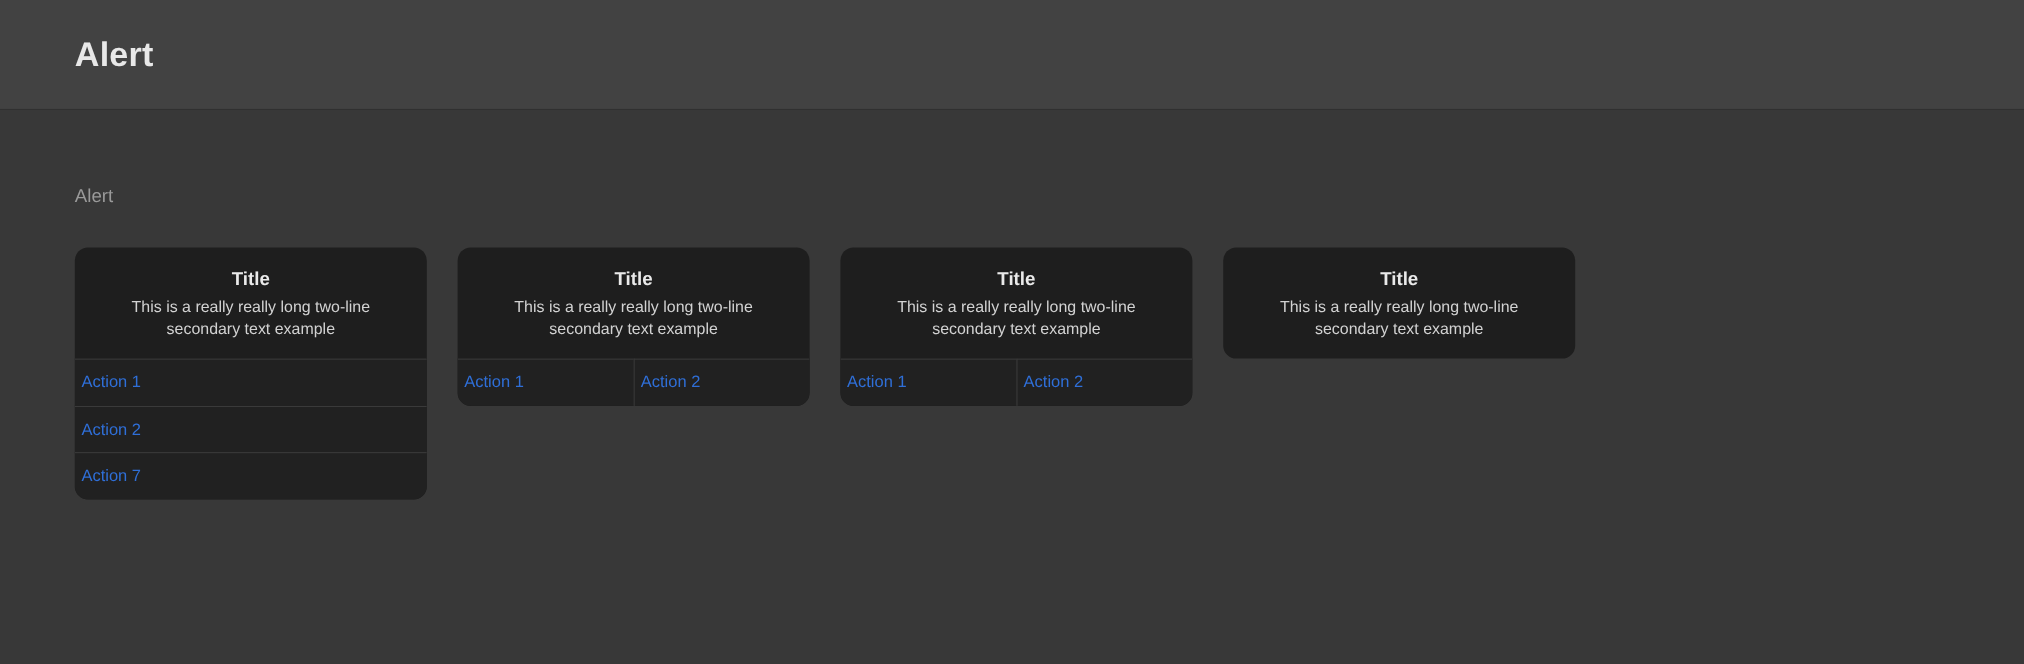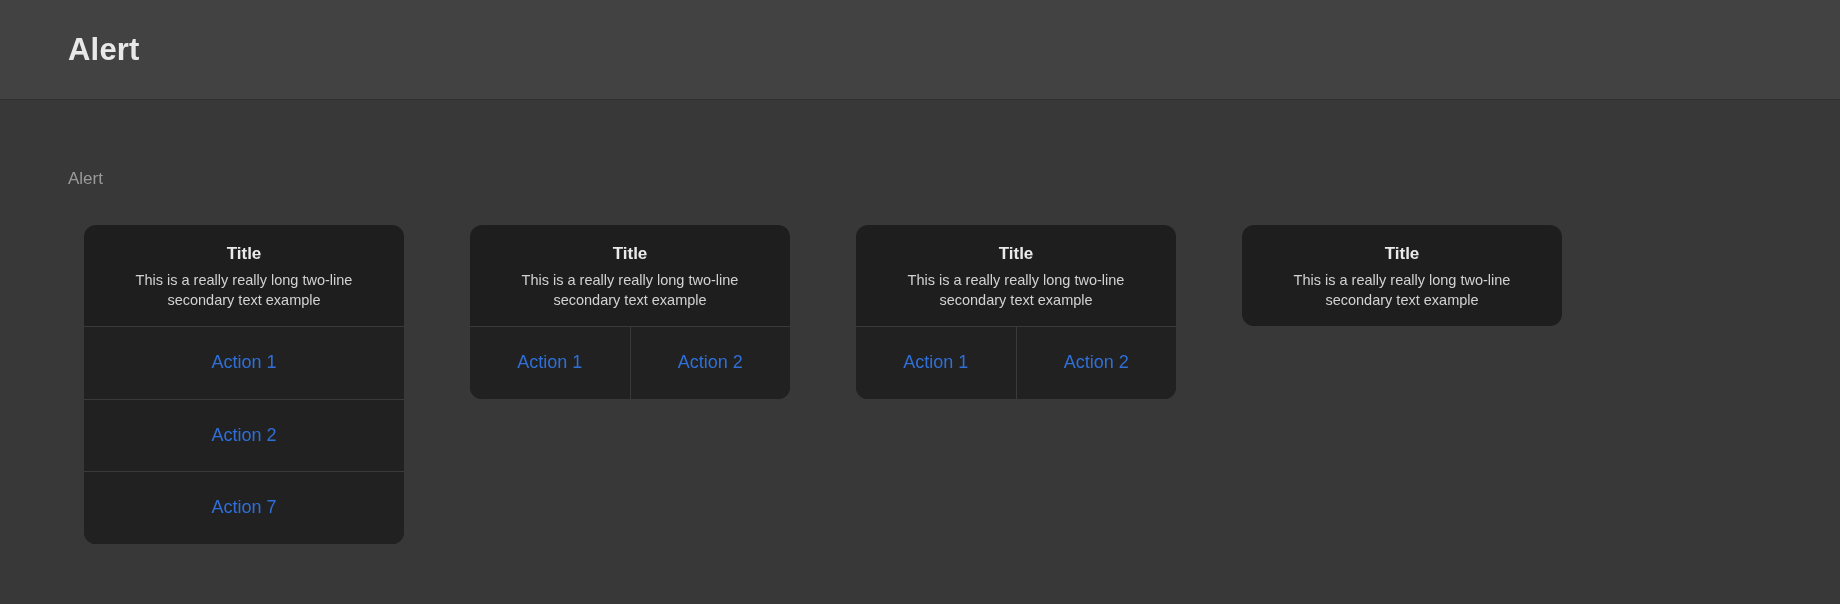--- a/index.html
+++ b/index.html
@@ -43,23 +43,22 @@
     color: #9a9a9a;
     font-weight: normal;
     padding-top: 70px;
     line-height: 1;
   }
 
   
   .card-row {
     display: flex;
     align-items: flex-start;
-    gap: 66px;
+    gap: 28px;
     margin-top: 38px;
-    margin-left: 16px;
   }
 
   .alert-card {
     width: 320px;
     background: #1e1e1e;
     border-radius: 12px;
     overflow: hidden;
     box-sizing: border-box;
   }
 
@@ -107,24 +106,23 @@
   .actions-stacked {
     display: flex;
     flex-direction: column;
   }
   .actions-row {
     display: flex;
     flex-direction: row;
   }
   .alert-action {
     flex: 1 1 0;
-    text-align: center;
-    font-size: 18px;
+    font-size: 15px;
     color: #2f6fd8;
-    padding: 24px 6px;
+    padding: 11px 6px;
     border-top: 1px solid #3a3a3a;
     cursor: pointer;
     user-select: none;
     background: #212121;
     line-height: 1.3;
   }
   .actions-row .alert-action + .alert-action {
     border-left: 1px solid #3a3a3a;
   }
 </style>

